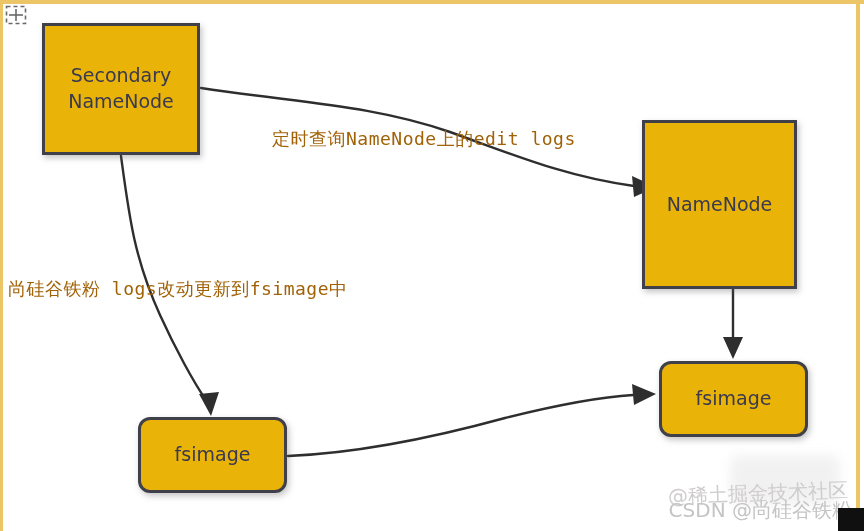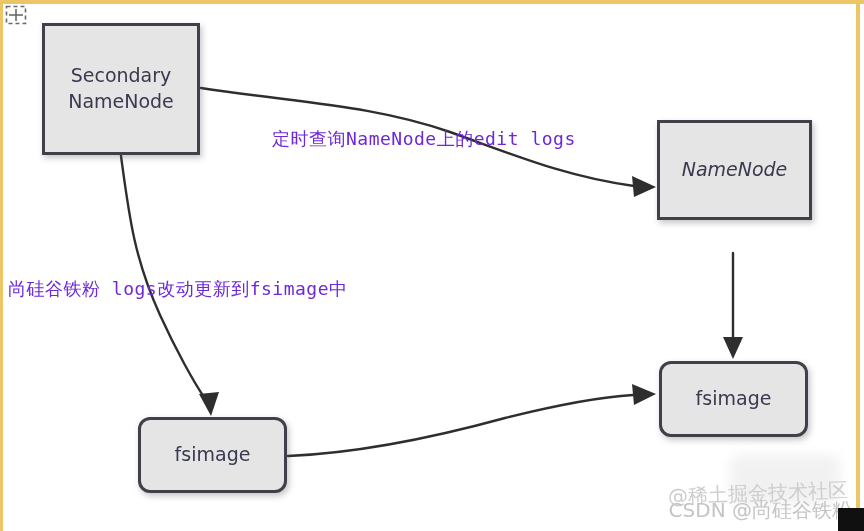--- a/index.html
+++ b/index.html
@@ -15,46 +15,46 @@
   .frame-left{position:absolute;left:0;top:0;width:3px;height:531px;background:#ecc566;z-index:7;}
   .frame-right{position:absolute;left:856px;top:0;width:4px;height:531px;background:#ecc566;z-index:7;}
 
   
   .move-icon{position:absolute;left:5px;top:5px;width:22px;height:20px;z-index:8;}
 
   
   .node{
     position:absolute;
     box-sizing:border-box;
-    background:#e5e5e5;
+    background:#eab308;
     border:3px solid #40404a;
     color:#39394f;
     display:flex;align-items:center;justify-content:center;
     text-align:center;
     font-size:19px;
     line-height:1.35;
     box-shadow:2px 3px 6px rgba(90,90,90,0.35);
     z-index:3;
   }
   .node-secondary{left:42px;top:23px;width:158px;height:132px;padding:0 14px;}
-  .node-namenode{left:657px;top:120px;width:155px;height:100px;font-style:italic;}
+  .node-namenode{left:642px;top:120px;width:155px;height:169px;}
   .node-fsimage-a{left:138px;top:417px;width:149px;height:76px;border-radius:12px;}
   .node-fsimage-b{left:659px;top:361px;width:149px;height:76px;border-radius:12px;}
 
   
   .edges{position:absolute;left:0;top:0;width:864px;height:531px;z-index:2;pointer-events:none;}
   .edges path{fill:none;stroke:#2e2e2e;stroke-width:2.4;stroke-linecap:round;}
   .edges polygon{fill:#2e2e2e;stroke:none;}
 
   
   .edge-label{
     position:absolute;
     font-family:"DejaVu Sans Mono","Liberation Mono",monospace;
     font-size:18px;
-    color:#6d28d9;
+    color:#a16207;
     white-space:nowrap;
     z-index:4;
     letter-spacing:0.5px;
   }
   .edge-label-1{left:272px;top:127px;}
   .edge-label-2{left:8px;top:277px;}
   .edge-label-3{left:340px;top:417px;}
 
   
   .wm-blob{position:absolute;left:730px;top:455px;width:110px;height:50px;background:#eeeeee;border-radius:10px;filter:blur(6px);opacity:.8;z-index:5;}

